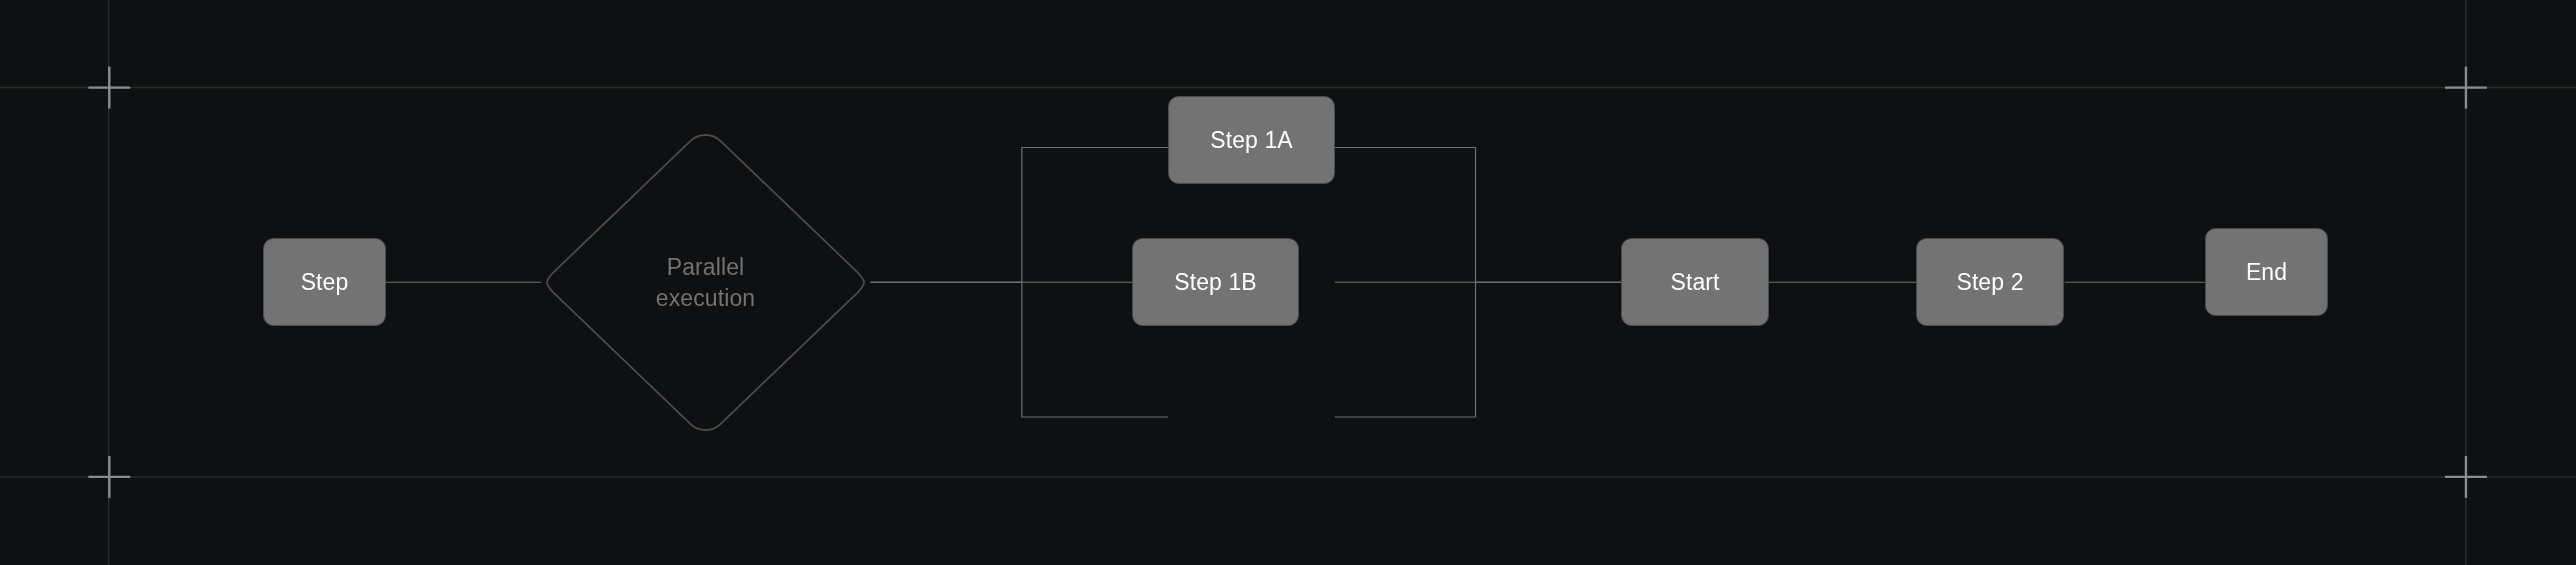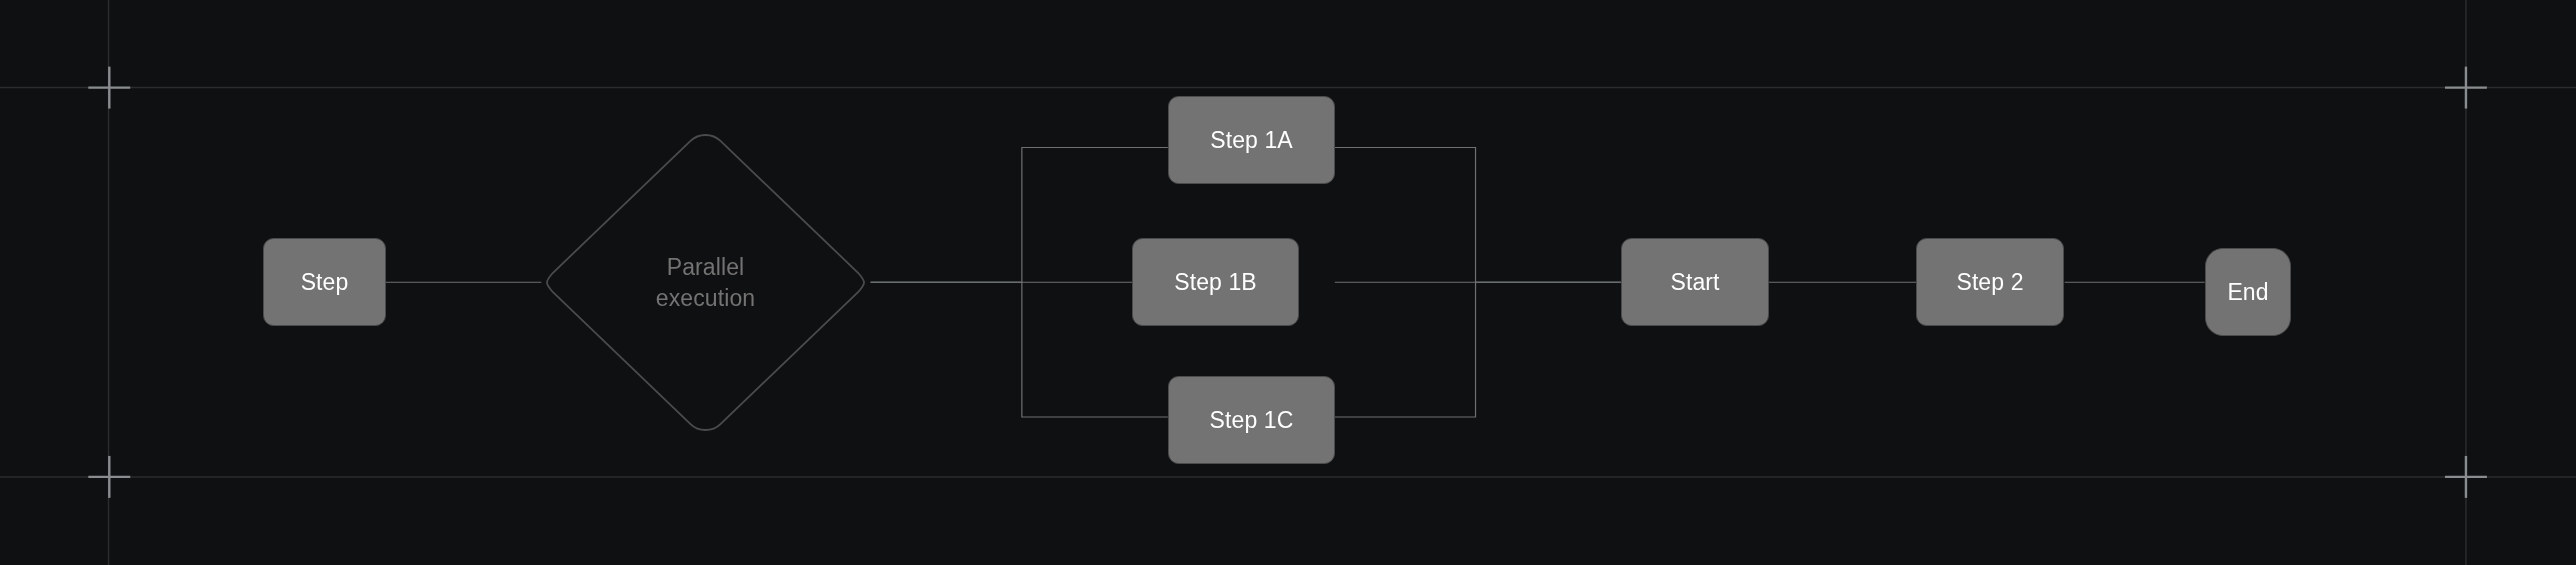--- a/index.html
+++ b/index.html
@@ -134,22 +134,21 @@
     <div class="diamond-label">
       <span>Parallel</span>
       <span>execution</span>
     </div>
   </div>
 
   <div class="node" style="left: 1168px; top: 96px; width: 167px; height: 88px;">Step 1A</div>
 
   <div class="node" style="left: 1132px; top: 238px; width: 167px; height: 88px;">Step 1B</div>
 
-  <div class="node" style="left: 1168px; top: 376px; width: 167px; height: 88px;">Step 1C</div>
 
   <div class="node" style="left: 1621px; top: 238px; width: 148px; height: 88px;">Start</div>
 
   <div class="node" style="left: 1916px; top: 238px; width: 148px; height: 88px;">Step 2</div>
 
-  <div class="node" style="left: 2205px; top: 248px; width: 86px; height: 88px; border-radius: 18px;">End</div>
+  <div class="node" style="left: 2205px; top: 228px; width: 123px; height: 88px;">End</div>
 
 </div>
 
 
 </body></html>

